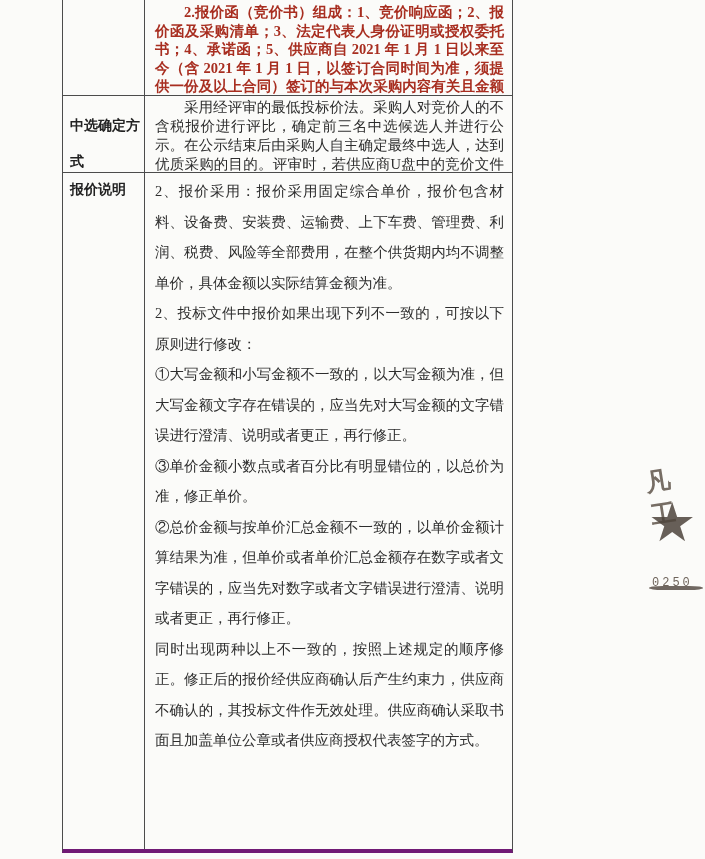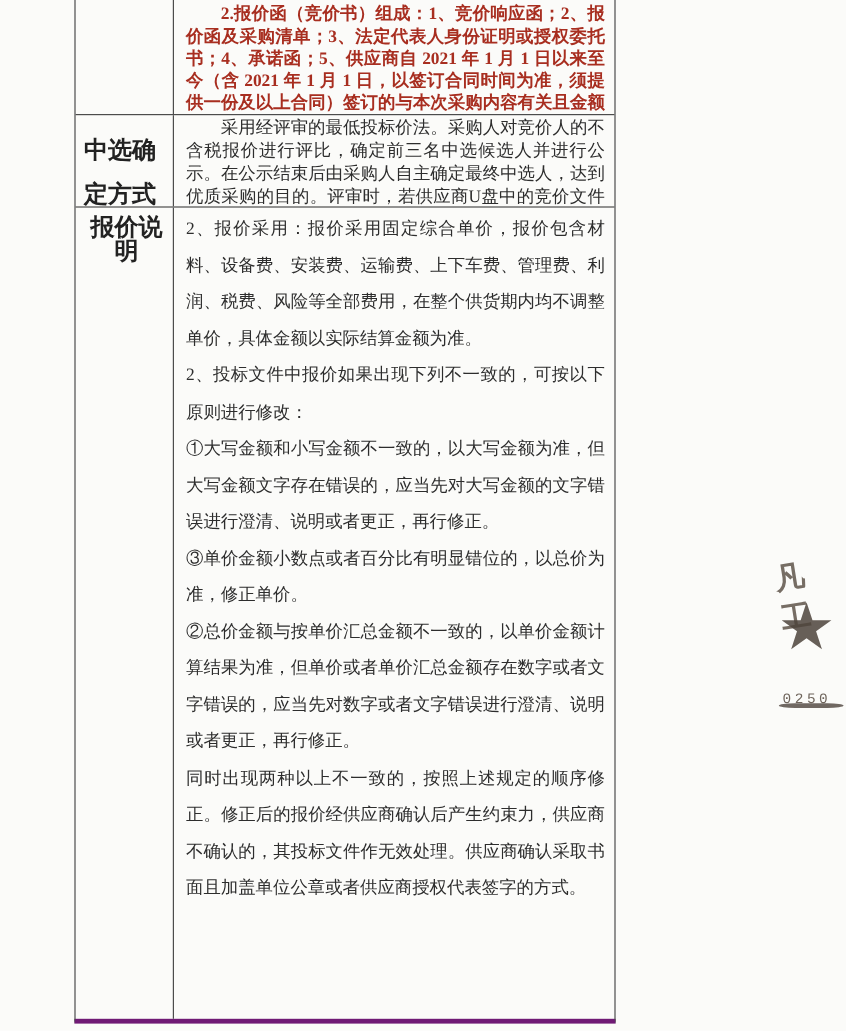--- a/index.html
+++ b/index.html
@@ -25,21 +25,21 @@
     box-sizing: border-box;
   }
   .t-row { display: flex; box-sizing: border-box; }
   .t-row.bordered { border-bottom: 1px solid #4c4c4c; }
   .label-cell {
     width: 82px;
     box-sizing: border-box;
     border-right: 1px solid #4c4c4c;
     padding: 12px 3px 0 7px;
     font-weight: bold;
-    font-size: 20px;
+    font-size: 14px;
     color: #222;
     line-height: 36px;
     flex-shrink: 0;
   }
   .content-cell {
     flex: 1;
     box-sizing: border-box;
     padding: 3px 8px 0 10px;
     font-size: 14.5px;
     color: #2d2d2d;
@@ -59,21 +59,21 @@
   .row-composition .p-first { text-indent: 2em; }
 
   
   .row-selection { height: 77px; }
   .row-selection .label-cell { padding-top: 12px; line-height: 36px; }
   .row-selection .content-cell { line-height: 19px; padding-top: 2px; }
   .row-selection .content-cell p { text-indent: 2em; }
 
   
   .row-quotation { height: 676px; }
-  .row-quotation .label-cell { padding-top: 7px; line-height: 20px; text-align: center; }
+  .row-quotation .label-cell { padding-top: 7px; line-height: 20px; }
   .row-quotation .content-cell { line-height: 30.5px; padding-top: 3px; }
 
   
   .stamp-part { position: absolute; color: #564a40; }
   .stamp-glyphs {
     left: 648px; top: 462px;
     font-size: 25px; font-weight: bold;
     letter-spacing: 4px;
     transform: rotate(-9deg);
     opacity: 0.8;

